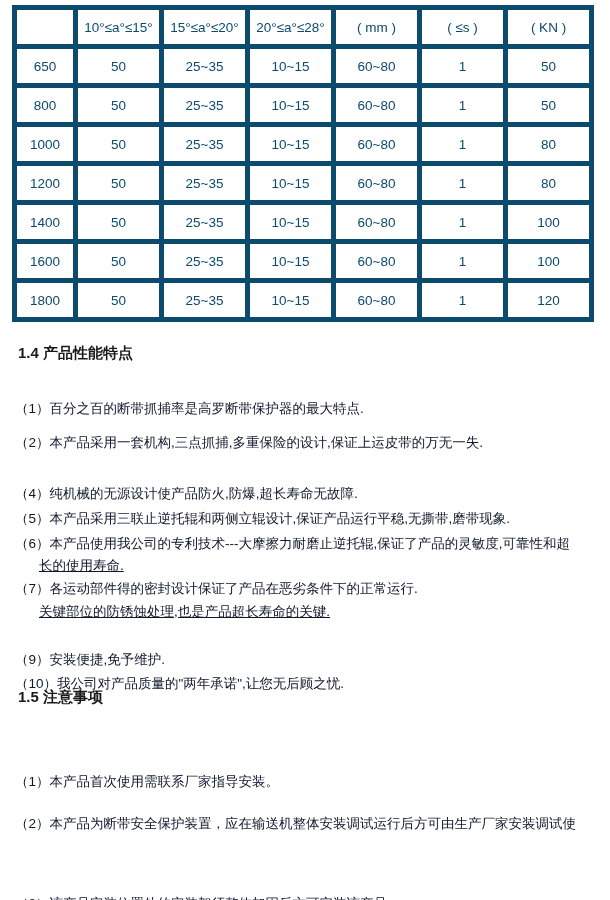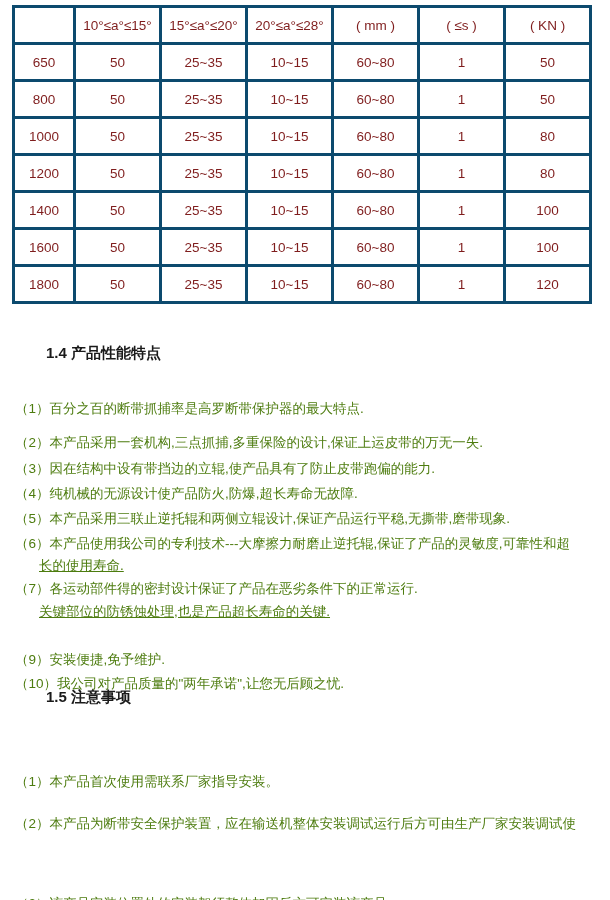--- a/index.html
+++ b/index.html
@@ -14,44 +14,43 @@
   .page{position:relative;width:610px;height:900px;background:#ffffff;}
 
   
   table.spec{
     position:absolute;left:12px;top:5px;
     border-collapse:collapse;
     table-layout:fixed;
     width:578px;
   }
   table.spec th,table.spec td{
-    border:3px solid #0c4a6e;
+    border:5px solid #0c4a6e;
     height:34px;
     text-align:center;
     vertical-align:middle;
     font-size:13.5px;
     font-weight:400;
-    color:#7f1d1d;
+    color:#0c4a6e;
     padding:0 2px;
     white-space:nowrap;
     overflow:hidden;
   }
   table.spec col.c0{width:61px;}
   table.spec col.cn{width:86px;}
 
   
   .h-section{
     position:absolute;left:18px;
     font-size:15px;font-weight:700;color:#1a1a1a;
     white-space:nowrap;
-    margin-left:28px;
   }
   .line{
     position:absolute;left:15px;
-    font-size:13.5px;line-height:17px;color:#4d7c0f;
+    font-size:13.5px;line-height:17px;color:#0f172a;
     white-space:nowrap;
   }
   .line.cont{left:39px;text-decoration:underline;}
   .line.cont-deep{left:52px;}
   .line b{font-weight:700;}
 
   
   #h-features{top:344px;}
   #f0{top:386px;}
   #f1{top:420px;}
@@ -161,21 +160,20 @@
         <td>1</td>
         <td>120</td>
       </tr>
     </tbody>
   </table>
 
   <div id="h-features" class="h-section">1.4 产品性能特点</div>
 
   <p id="f0" class="line">（1）百分之百的断带抓捕率是高罗断带保护器的最大特点.</p>
   <p id="f1" class="line">（2）本产品采用一套机构,三点抓捕,多重保险的设计,保证上运皮带的万无一失.</p>
-  <p id="f2" class="line">（3）因在结构中设有带挡边的立辊,使产品具有了防止皮带跑偏的能力.</p>
   <p id="f3" class="line">（4）纯机械的无源设计使产品防火,防爆,超长寿命无故障.</p>
   <p id="f4" class="line">（5）本产品采用三联止逆托辊和两侧立辊设计,保证产品运行平稳,无撕带,磨带现象.</p>
   <p id="f5" class="line">（6）本产品使用我公司的专利技术---大摩擦力耐磨止逆托辊,保证了产品的灵敏度,可靠性和超</p>
   <p id="f6" class="line cont">长的使用寿命.</p>
   <p id="f7" class="line">（7）各运动部件得的密封设计保证了产品在恶劣条件下的正常运行.</p>
   <p id="f8" class="line cont">关键部位的防锈蚀处理,也是产品超长寿命的关键.</p>
   <p id="f10" class="line">（9）安装便捷,免予维护.</p>
   <p id="f11" class="line">（10）我公司对产品质量的"两年承诺",让您无后顾之忧.</p>
 
   <div id="h-notes" class="h-section">1.5 注意事项</div>

